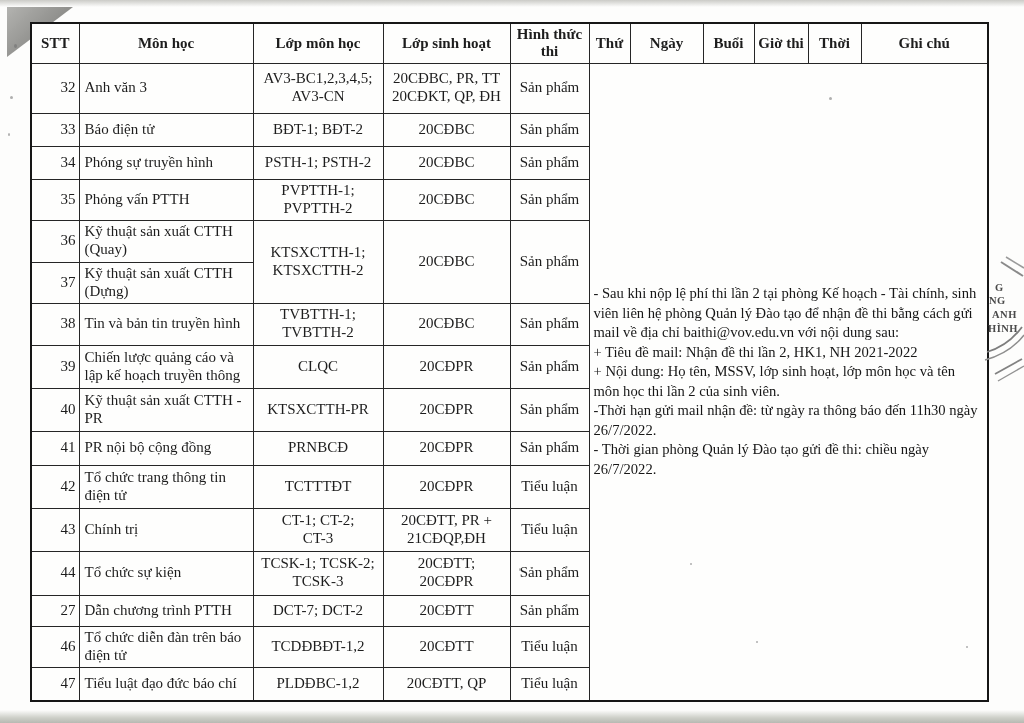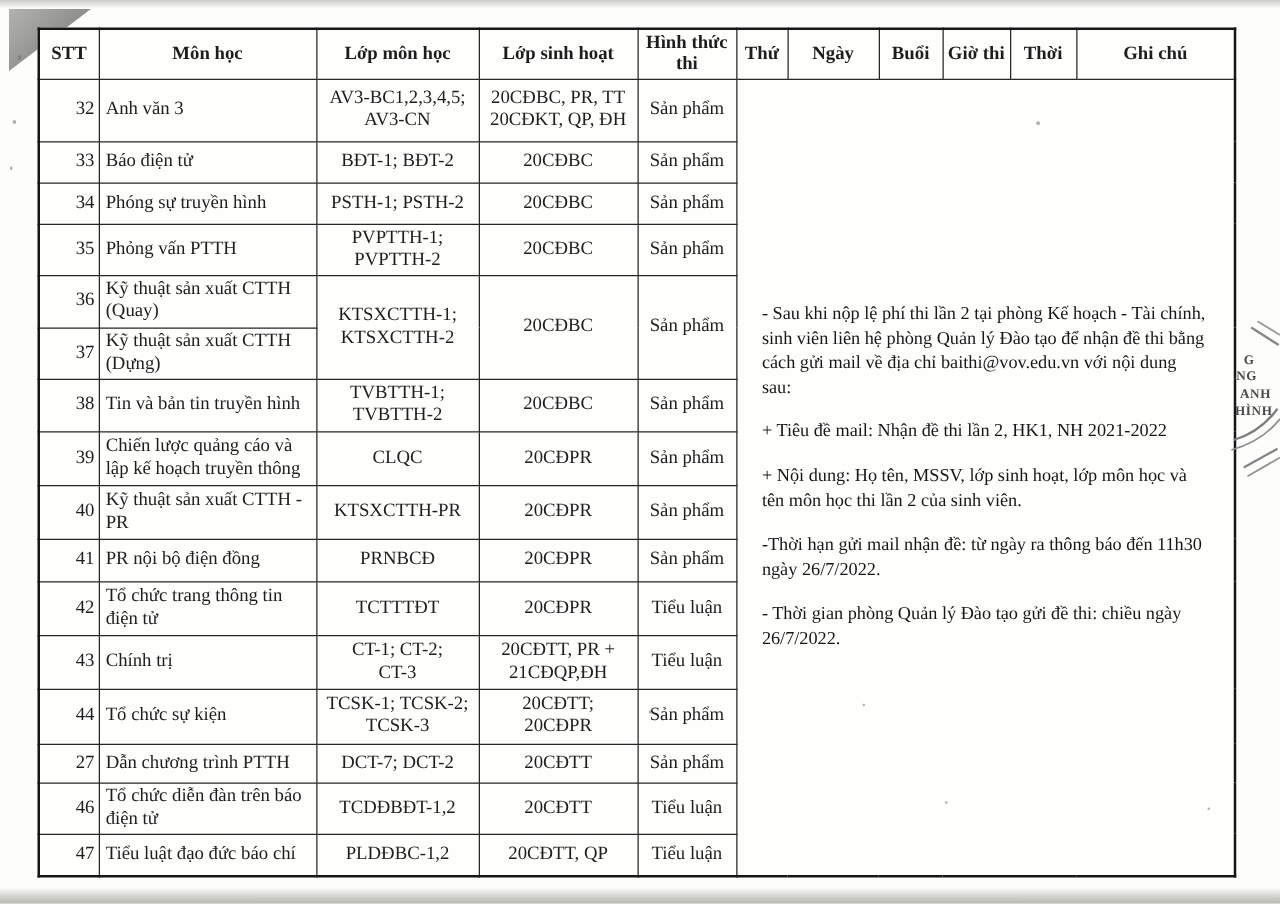--- a/index.html
+++ b/index.html
@@ -41,21 +41,21 @@
   }
   .schedule th{
     font-weight:bold;font-size:15px;text-align:center;line-height:1.15;
   }
   .schedule td{font-size:15px;line-height:1.18;}
   td.c-stt{text-align:right;}
   td.c-mon{text-align:left;padding-left:5px;padding-right:4px;margin-left:44px;}
   td.c-mid{text-align:center;white-space:pre-line;}
   td.notes-cell{vertical-align:middle;padding:0 3px 0 4px;}
   .notes{font-size:14.6px;line-height:1.34;color:#161616;}
-  .notes div{margin:16px;}
+  .notes div{margin:0;}
 
   .stamp{position:absolute;left:982px;top:255px;width:42px;height:130px;}
   .stamp svg{display:block;}
   .stamp text{
     font-family:"Liberation Serif","DejaVu Serif",serif;
     font-size:10.5px;font-weight:bold;fill:#4a4a4a;letter-spacing:0.5px;
   }
 
   .speck{position:absolute;background:#6f6f6f;opacity:.55;border-radius:50%;}
 </style>
@@ -166,21 +166,21 @@
       </tr>
       <tr style="height:43px">
         <td class="c-stt">40</td>
         <td class="c-mon">Kỹ thuật sản xuất CTTH - PR</td>
         <td class="c-mid">KTSXCTTH-PR</td>
         <td class="c-mid">20CĐPR</td>
         <td class="c-mid">Sản phẩm</td>
       </tr>
       <tr style="height:34px">
         <td class="c-stt">41</td>
-        <td class="c-mon">PR nội bộ điện đồng</td>
+        <td class="c-mon">PR nội bộ cộng đồng</td>
         <td class="c-mid">PRNBCĐ</td>
         <td class="c-mid">20CĐPR</td>
         <td class="c-mid">Sản phẩm</td>
       </tr>
       <tr style="height:43px">
         <td class="c-stt">42</td>
         <td class="c-mon">Tổ chức trang thông tin điện tử</td>
         <td class="c-mid">TCTTTĐT</td>
         <td class="c-mid">20CĐPR</td>
         <td class="c-mid">Tiểu luận</td>

